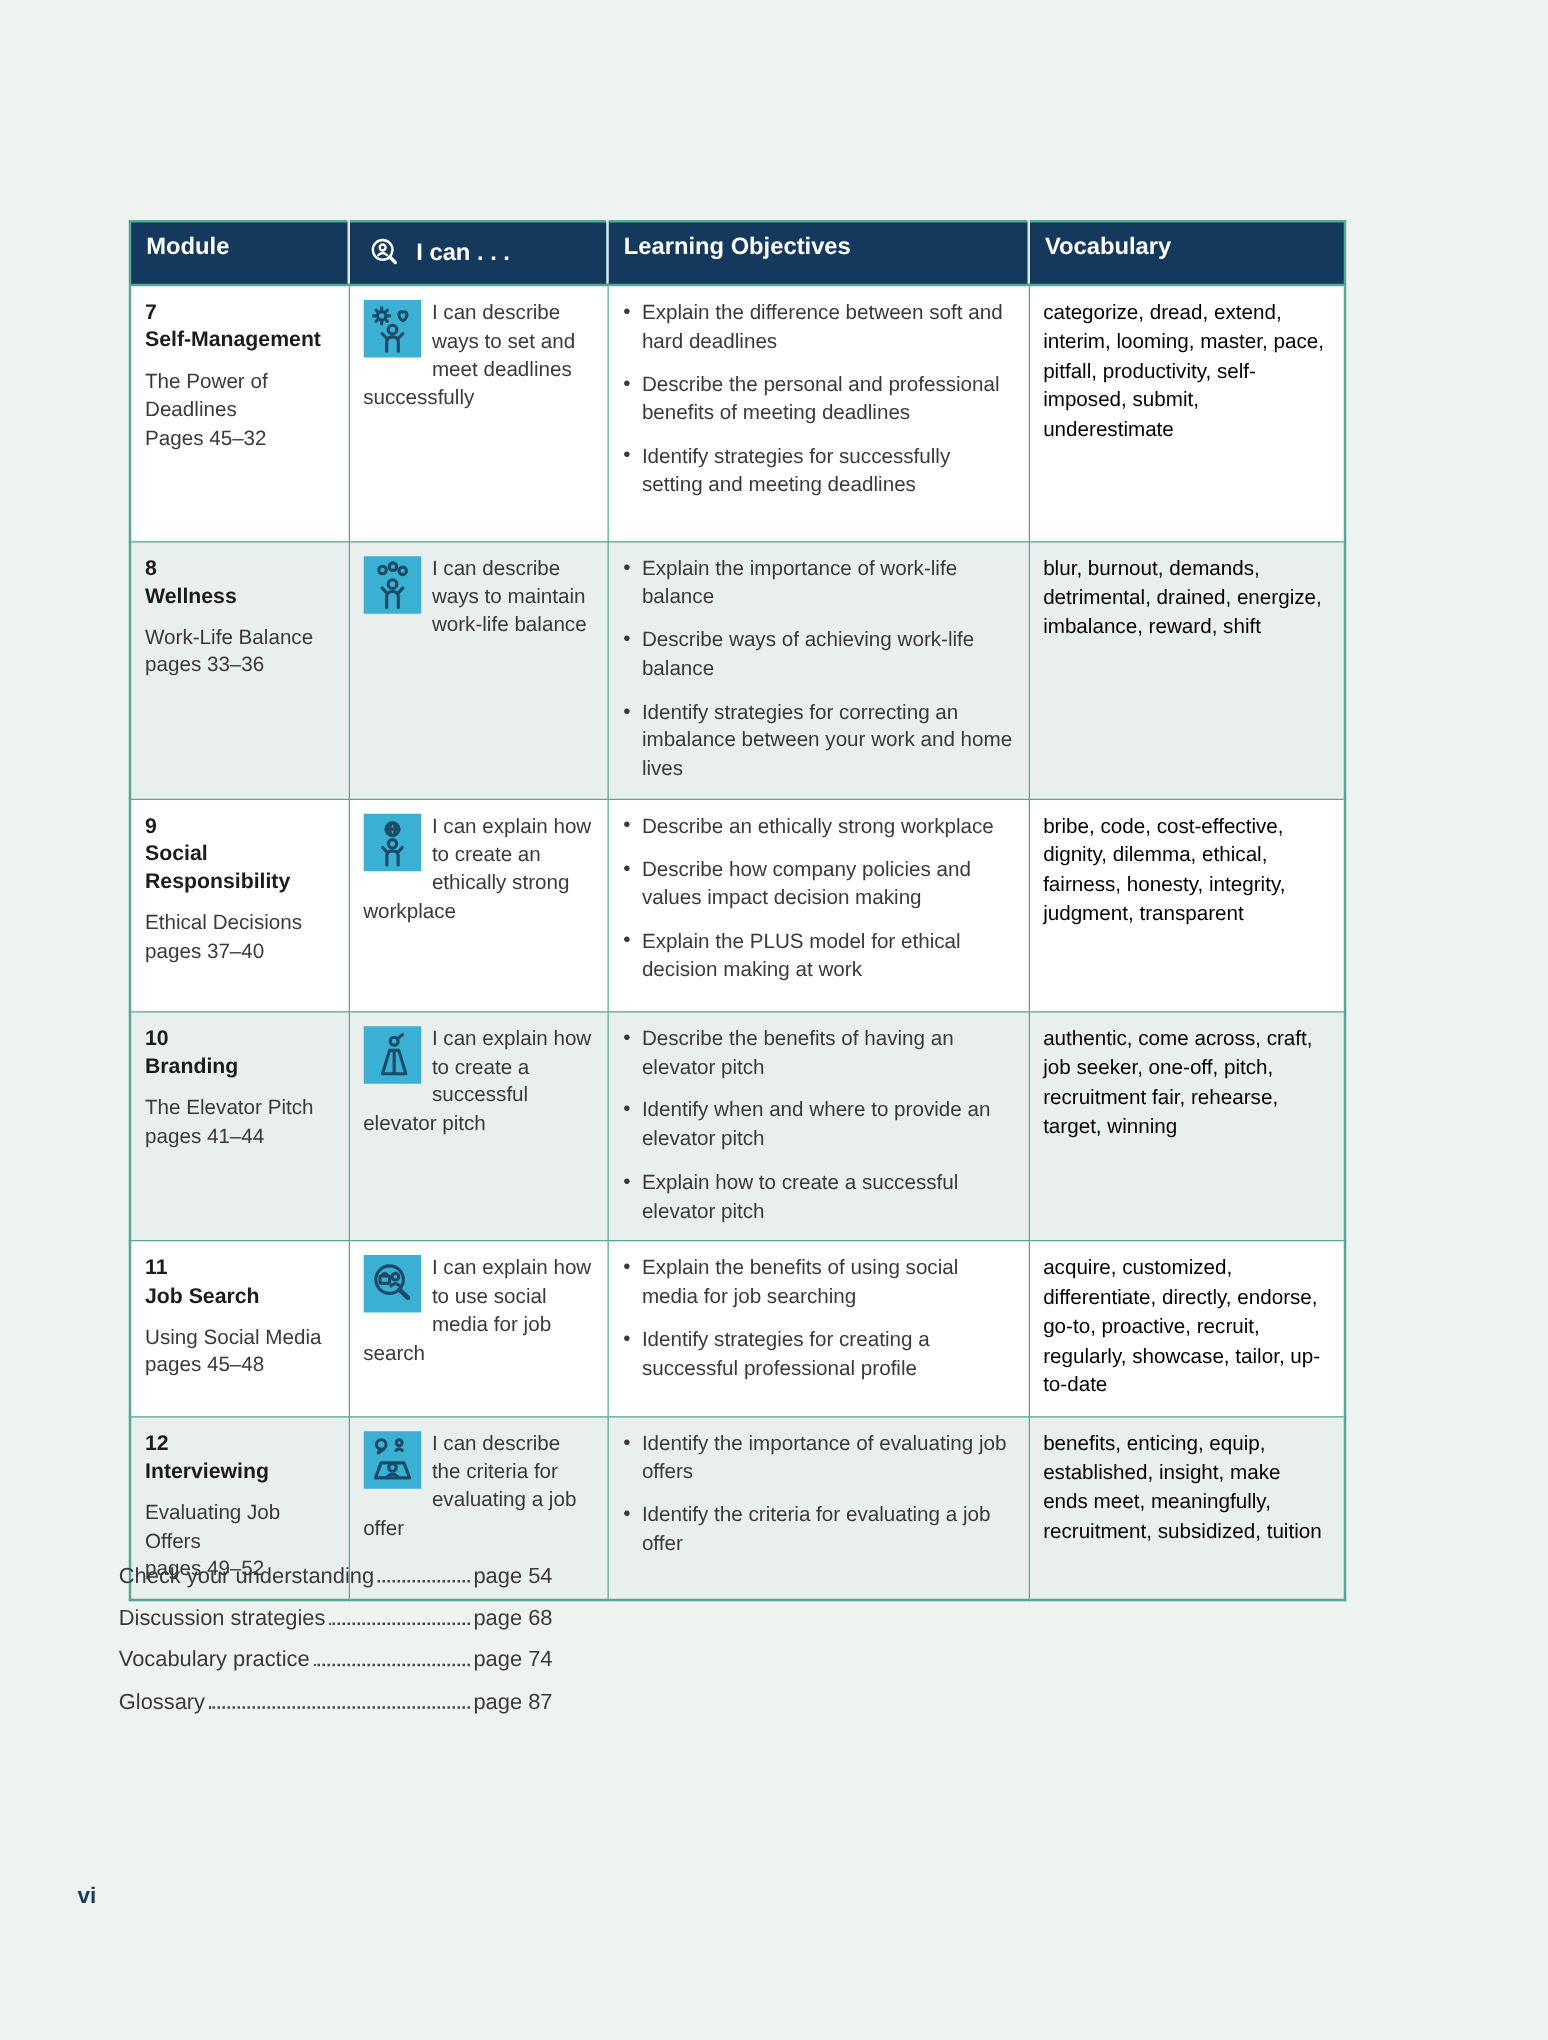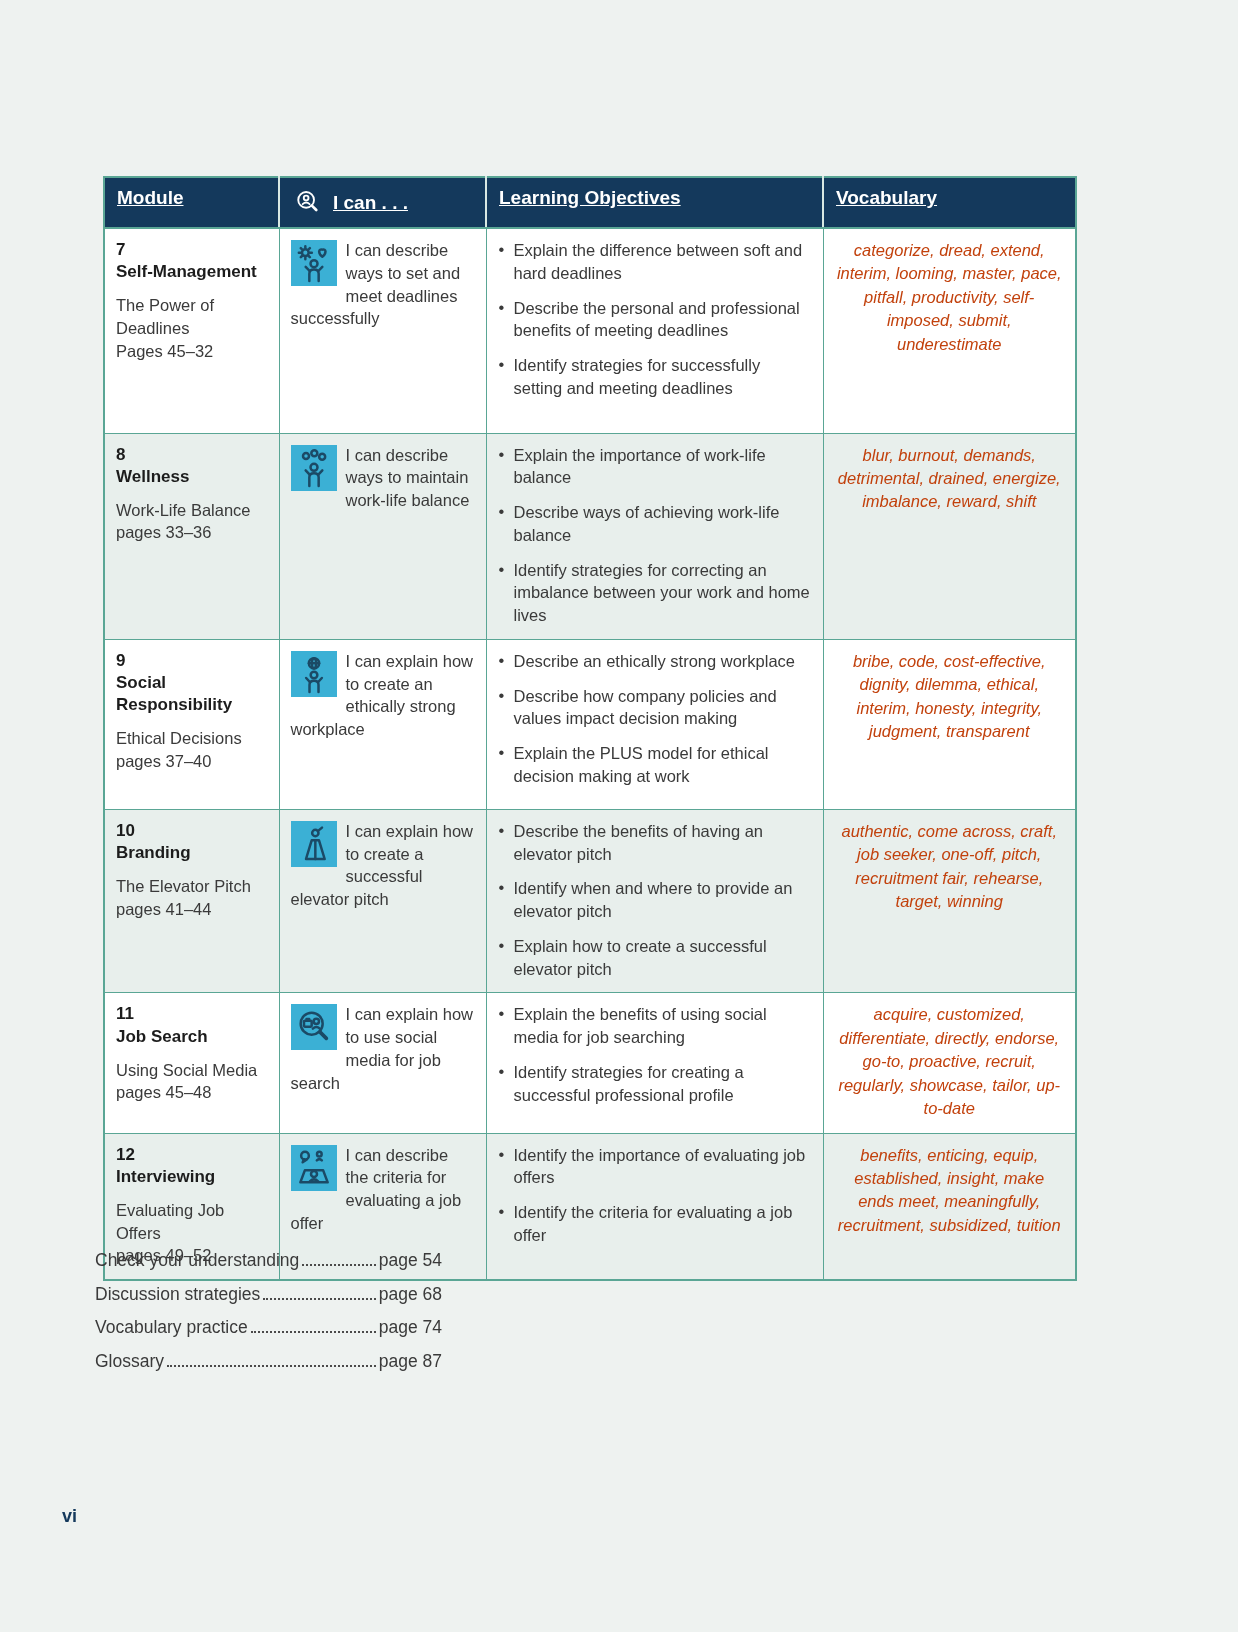--- a/index.html
+++ b/index.html
@@ -24,21 +24,20 @@
     position:absolute;left:103px;top:176px;width:972px;
     border-collapse:collapse;table-layout:fixed;
     border:2px solid var(--border);
   }
   th,td{box-sizing:border-box;vertical-align:top;}
   thead th{
     background:var(--header-bg);color:#ffffff;
     font-size:19px;font-weight:bold;text-align:left;
     height:47px;padding:9px 12px 8px 12px;
     border-bottom:2px solid var(--border);
-    text-decoration:underline;
   }
   thead th + th{border-left:2px solid #d9e9e3;}
   .hdr-cell{display:flex;align-items:center;gap:9px;}
   .hdr-icon{width:32px;height:32px;display:inline-flex;align-items:center;justify-content:center;color:#ffffff;flex:0 0 auto;}
   .hdr-icon svg{width:30px;height:30px;}
   tbody td{
     border:1.5px solid var(--border);
     padding:10px 11px 12px 11px;
     font-size:16.5px;line-height:1.38;
   }
@@ -56,21 +55,21 @@
     float:left;width:46px;height:46px;background:var(--tile);
     margin:1px 9px 3px 0;display:flex;align-items:center;justify-content:center;
     color:var(--icon-stroke);
   }
   .icon-tile svg{width:40px;height:40px;}
   .ican-text{color:var(--body-text);}
   ul.objectives{margin:0;padding:0;list-style:none;}
   ul.objectives li{position:relative;padding-left:16px;margin:0 0 12px 0;}
   ul.objectives li:last-child{margin-bottom:0;}
   ul.objectives li::before{content:"\2022";position:absolute;left:1px;top:-1px;color:var(--body-text);}
-  .vocab{font-style:italic;color:#c2410c;line-height:1.42;text-align:center;}
+  .vocab{color:#000000;line-height:1.42;}
   .footer-links{position:absolute;left:95px;top:1250px;width:347px;}
   .footer-link{display:flex;align-items:baseline;font-size:17.5px;color:#3a3a3a;margin-bottom:12.5px;}
   .footer-link .leader{flex:1;border-bottom:2.5px dotted #4a4a4a;margin:0 3px;align-self:flex-end;height:0;margin-bottom:5px;min-width:12px;}
   .folio{position:absolute;left:62px;top:1506px;color:var(--header-bg);font-size:18px;font-weight:bold;}
   svg{display:block;}
   svg *{fill:none;stroke:currentColor;stroke-width:1.5;stroke-linecap:round;stroke-linejoin:round;}
 </style>
 </head>
 <body>
 
@@ -194,21 +193,21 @@
         <span class="ican-text">I can explain how to create an ethically strong workplace</span>
       </td>
       <td>
         <ul class="objectives">
           <li>Describe an ethically strong workplace</li>
           <li>Describe how company policies and values impact decision making</li>
           <li>Explain the PLUS model for ethical decision making at work</li>
         </ul>
       </td>
       <td>
-        <div class="vocab">bribe, code, cost-effective, dignity, dilemma, ethical, interim, honesty, integrity, judgment, transparent</div>
+        <div class="vocab">bribe, code, cost-effective, dignity, dilemma, ethical, fairness, honesty, integrity, judgment, transparent</div>
       </td>
     </tr>
 
     <tr>
       <td>
         <div class="module-num">10</div>
         <div class="module-title">Branding</div>
         <div class="lesson-block">
           <div>The Elevator Pitch</div>
           <div>pages 41–44</div>

